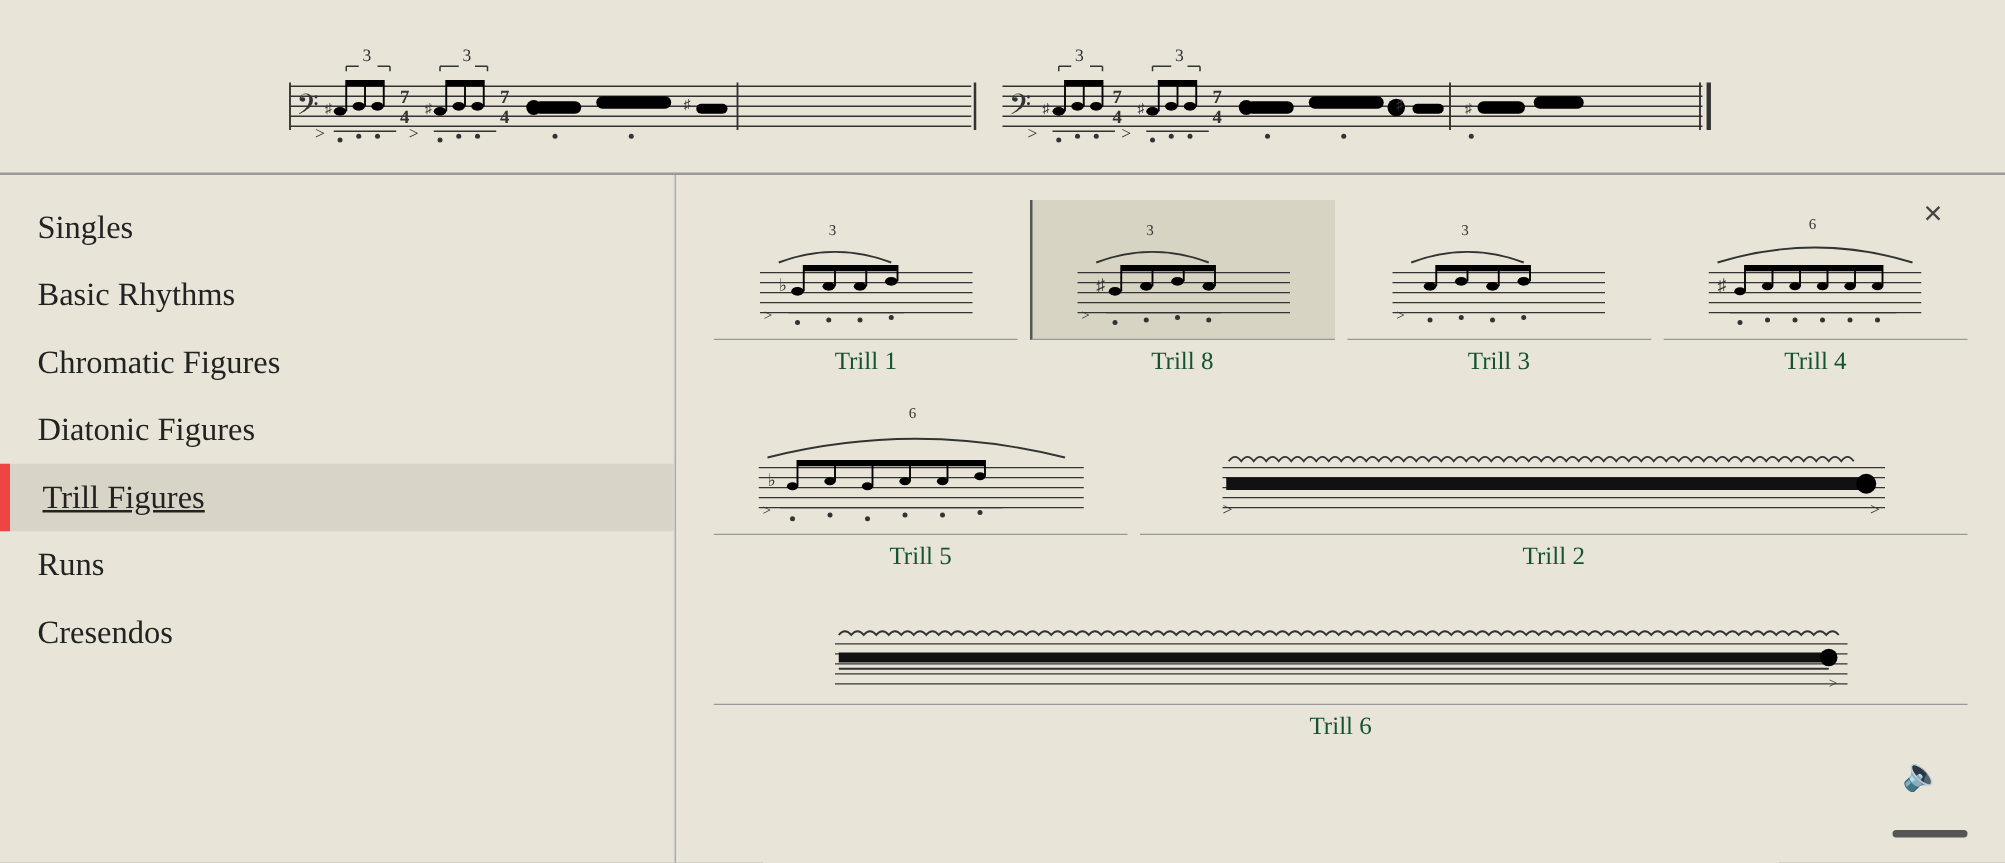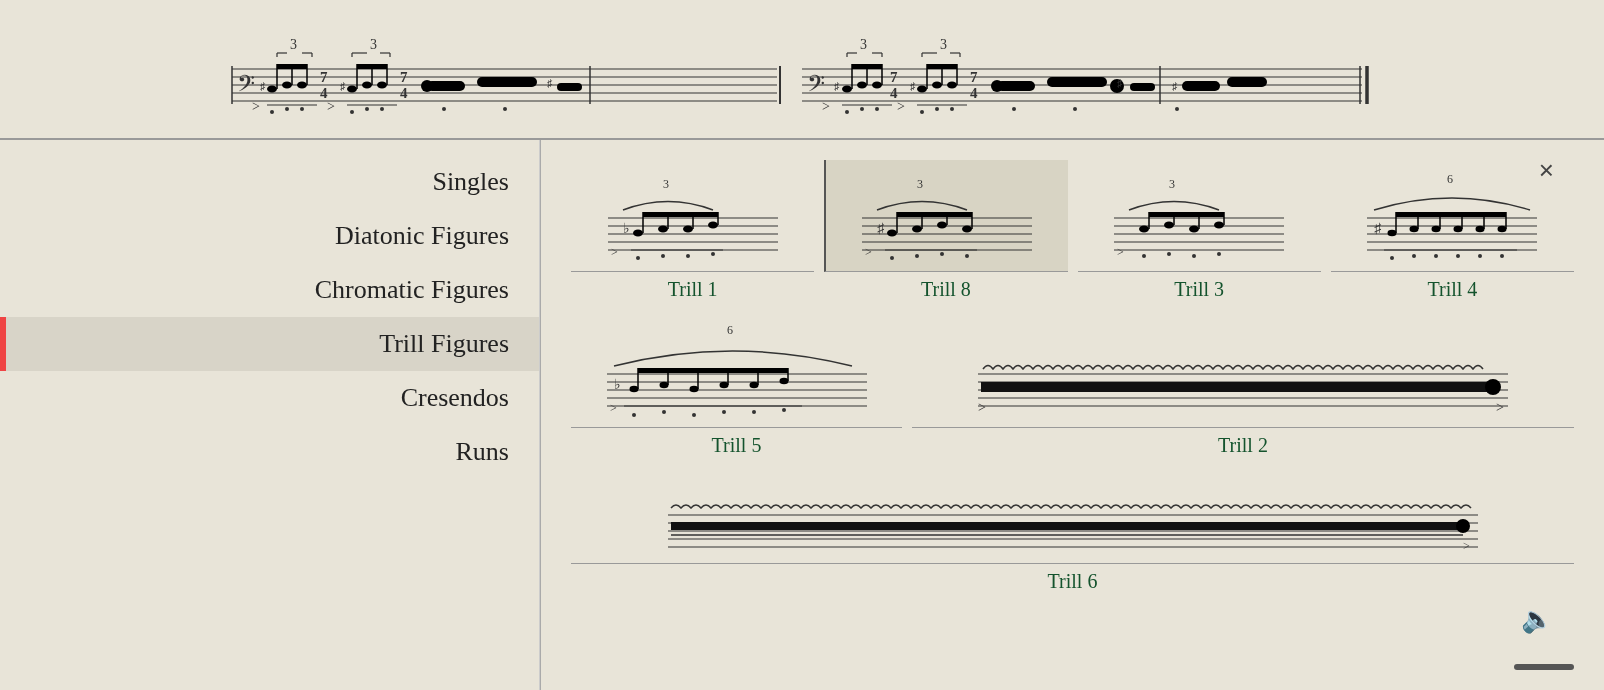--- a/index.html
+++ b/index.html
@@ -33,21 +33,20 @@
       padding: 10px 20px;
       position: relative;
       overflow: hidden;
     }
 
     
     .bottom-panel {
       display: flex;
       flex: 1;
       position: relative;
-      text-align: right;
     }
 
     
     .sidebar {
       width: 540px;
       background-color: #e8e4d8;
       border-right: 1px solid #ccc;
       padding: 15px 0;
       display: flex;
       flex-direction: column;
@@ -58,22 +57,23 @@
       padding: 12px 30px;
       font-size: 26px;
       color: #222;
       cursor: pointer;
       font-family: 'Georgia', serif;
       font-weight: normal;
     }
 
     .sidebar-item.active {
       background-color: #d8d4c8;
-      border-left: 6px solid #ef4444;
+      border-left: 8px solid #ef4444;
       padding-left: 26px;
+      text-decoration: underline;
     }
 
     
     .content-area {
       flex: 1;
       background-color: #e8e4d8;
       padding: 20px 30px;
       position: relative;
       overflow-y: auto;
     }
@@ -337,33 +337,36 @@
     <div class="right-scrollbar-dot"></div>
   </div>
 
   <div class="bottom-panel">
 
     <div class="sidebar">
       <div class="sidebar-item">
         <span>Singles</span>
       </div>
       <div class="sidebar-item">
-        <span>Diatonic Figures</span>
+        <span>Basic Rhythms</span>
       </div>
       <div class="sidebar-item">
         <span>Chromatic Figures</span>
       </div>
+      <div class="sidebar-item">
+        <span>Diatonic Figures</span>
+      </div>
       <div class="sidebar-item active">
         <span>Trill Figures</span>
       </div>
       <div class="sidebar-item">
+        <span>Runs</span>
+      </div>
+      <div class="sidebar-item">
         <span>Cresendos</span>
-      </div>
-      <div class="sidebar-item">
-        <span>Runs</span>
       </div>
     </div>
 
     <div class="divider"></div>
 
     <div class="content-area">
 
       <div style="display:grid; grid-template-columns: repeat(4, 1fr); gap: 10px; margin-bottom: 15px;">
 
         <div class="trill-item">

